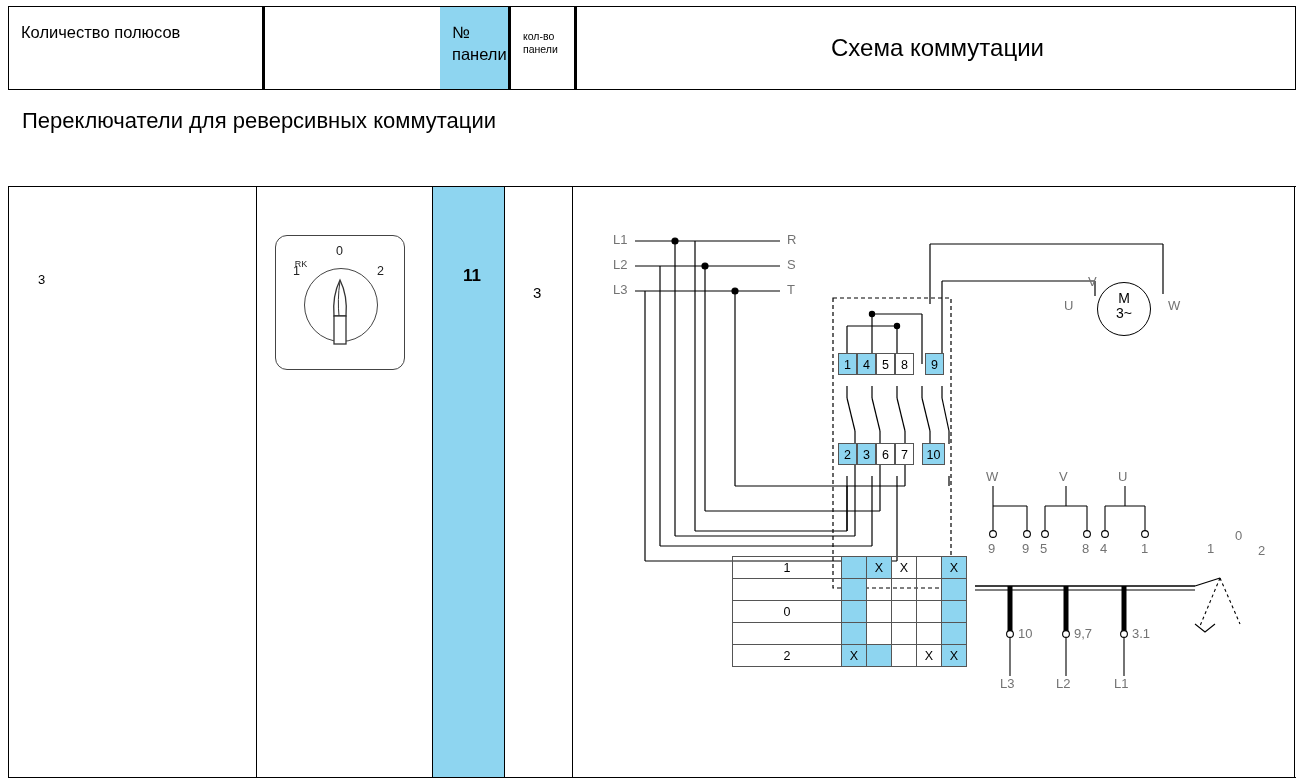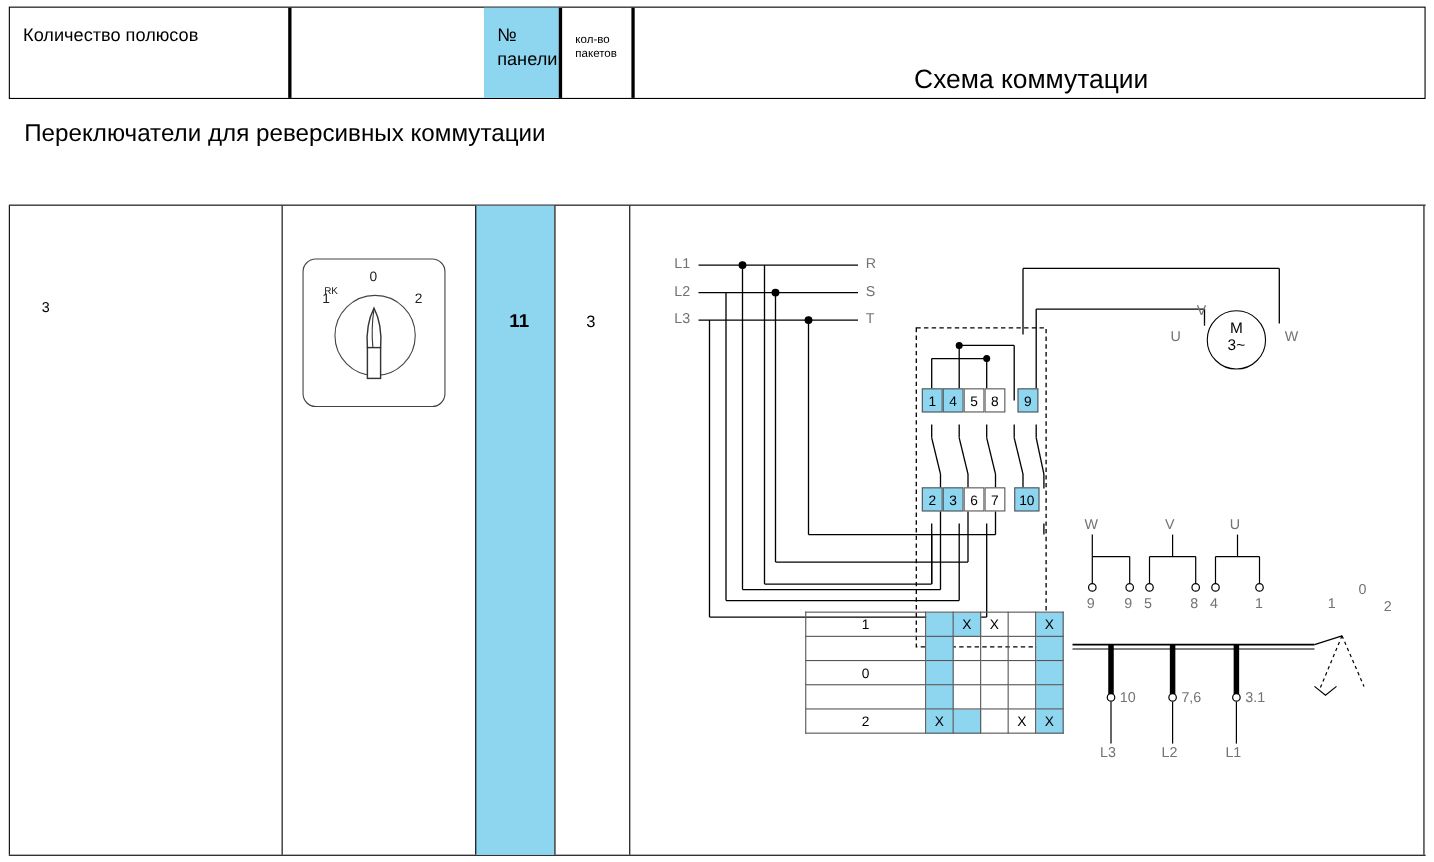--- a/index.html
+++ b/index.html
@@ -49,21 +49,21 @@
     font-size: 10.5px;
     line-height: 1.25;
     padding-top: 9px;
   }
   .hcell.blue {
     background: #8ed5f0;
   }
   .hcell.title {
     padding-top: 0;
     display: flex;
-    align-items: flex-end;
+    align-items: center;
     justify-content: center;
   }
   .hcell.title .hcell-text {
     font-size: 24px;
     text-align: center;
   }
 
   
   .section-caption {
     position: absolute;
@@ -98,21 +98,21 @@
   }
   .cell-poles {
     position: absolute;
     left: 30px;
     top: 85px;
     font-size: 13px;
   }
   .cell-scheme-no {
     position: absolute;
     left: 455px;
-    top: 95px;
+    top: 79px;
     font-size: 17px;
     font-weight: bold;
   }
   .cell-packets {
     position: absolute;
     left: 525px;
     top: 97px;
     font-size: 15px;
   }
 
@@ -238,21 +238,21 @@
 <div class="page">
 
   <div class="header-table">
     <div class="hcell" style="left:0; width:256px;">
       <div class="hcell-text">Количество полюсов</div>
     </div>
     <div class="hcell blue" style="left:431px; width:71px;">
       <div class="hcell-text">№ панели</div>
     </div>
     <div class="hcell" style="left:502px; width:66px;">
-      <div class="hcell-text hcell-small">кол-во пакетов</div>
+      <div class="hcell-text hcell-small">кол-во панели</div>
     </div>
     <div class="hcell title last" style="left:568px; width:719px;">
       <div class="hcell-text">Схема коммутации</div>
     </div>
   </div>
 
   <div class="section-caption">Переключатели для реверсивных коммутации</div>
 
   <div class="main-table">
     <div class="vline" style="left:0;"></div>
@@ -441,21 +441,21 @@
     <div class="ctext" style="left:465px; top:355px;">5</div>
     <div class="ctext" style="left:507px; top:355px;">8</div>
     <div class="ctext" style="left:525px; top:355px;">4</div>
     <div class="ctext" style="left:566px; top:355px;">1</div>
 
     <div class="ctext" style="left:632px; top:355px;">1</div>
     <div class="ctext" style="left:660px; top:342px;">0</div>
     <div class="ctext" style="left:683px; top:357px;">2</div>
 
     <div class="ctext" style="left:443px; top:440px;">10</div>
-    <div class="ctext" style="left:499px; top:440px;">7,6</div>
+    <div class="ctext" style="left:499px; top:440px;">9,7</div>
     <div class="ctext" style="left:557px; top:440px;">3.1</div>
 
     <div class="ctext" style="left:425px; top:490px;">L3</div>
     <div class="ctext" style="left:481px; top:490px;">L2</div>
     <div class="ctext" style="left:539px; top:490px;">L1</div>
   </div>
 
   <div class="motor">
     <div>M</div>
     <div>3~</div>

